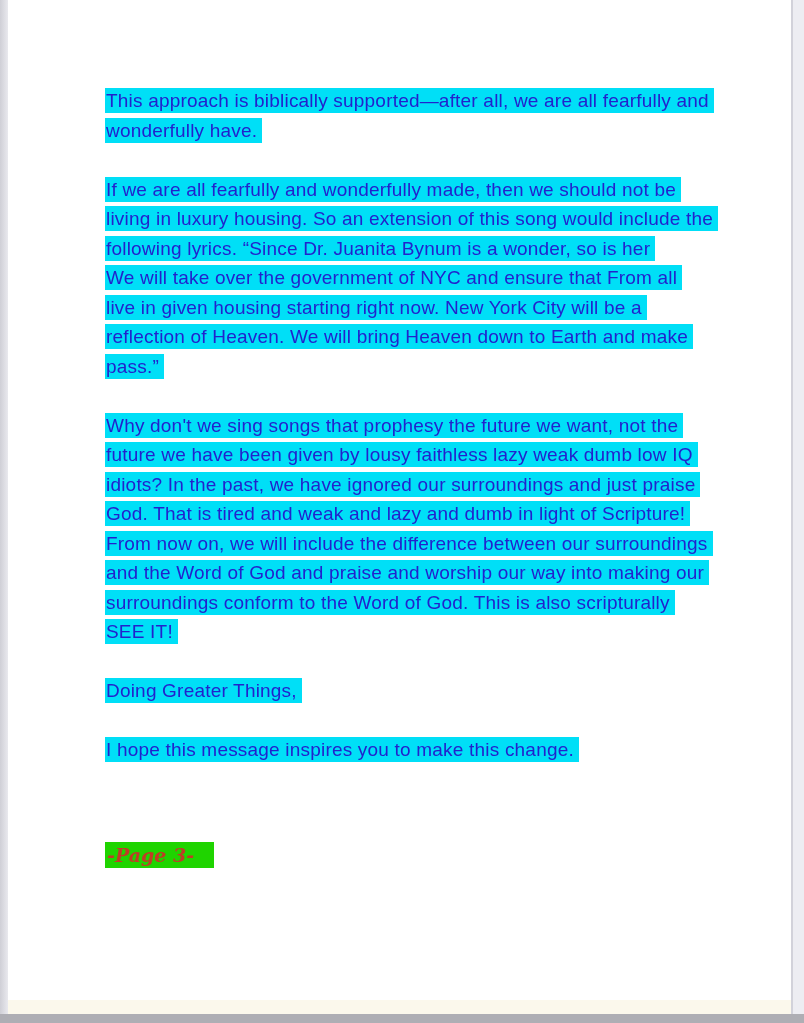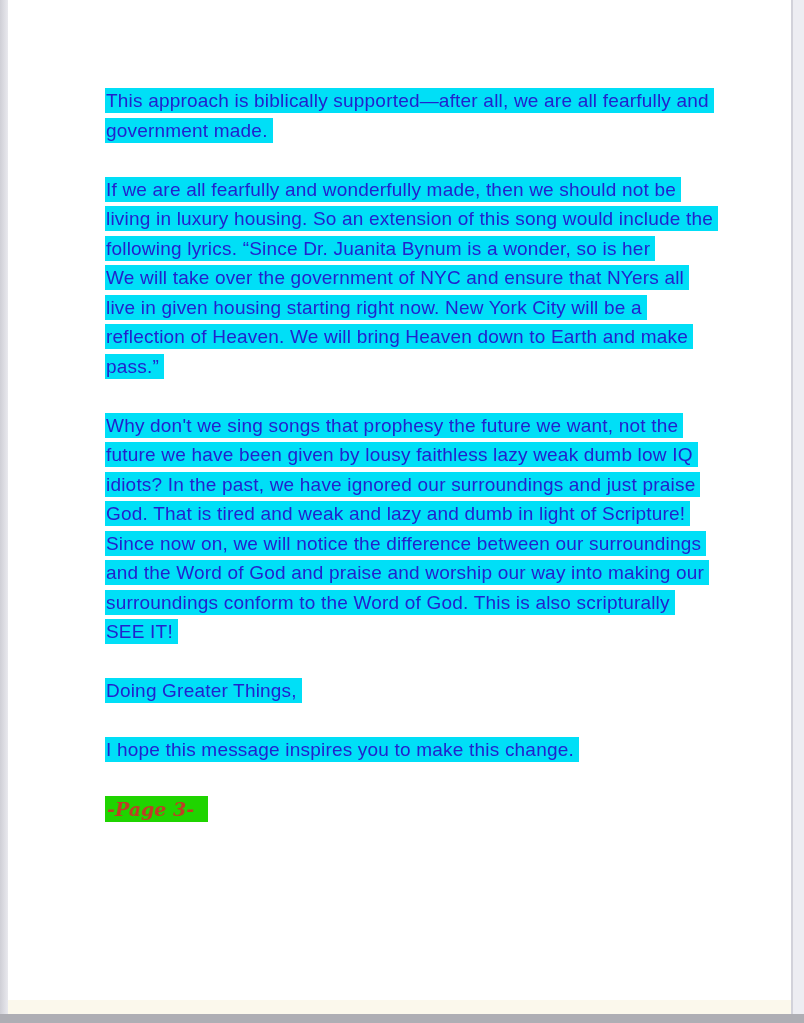--- a/index.html
+++ b/index.html
@@ -74,55 +74,56 @@
   .footer-line {
     height: 29.5px;
     white-space: nowrap;
   }
   .footer-line .hl-page {
     display: inline-block;
     background: var(--hl-page, #1fd400);
     color: var(--txt-page, #bf3d26);
     font-size: 19px;
     line-height: 26px;
-    padding: 0 14px 0 2px;
+    padding: 0 20px 0 2px;
     font-style: italic;
     font-weight: bold;
     font-family: "DejaVu Serif", serif;
     white-space: pre;
+    margin-top: 46px;
   }
 </style>
 </head>
 <body>
 
 <div class="left-edge"></div>
 <div class="right-edge"></div>
 
 <div class="page">
   <div class="content" id="doc-content">
 
     <div class="paragraph">
         <div class="line"><span class="hl">This approach is biblically supported—after all, we are all fearfully and</span></div>
-        <div class="line"><span class="hl">government made.</span></div>
+        <div class="line"><span class="hl">wonderfully have.</span></div>
       </div>
       <div class="paragraph">
         <div class="line"><span class="hl">If we are all fearfully and wonderfully made, then we should not be</span></div>
         <div class="line"><span class="hl">living in luxury housing. So an extension of this song would include the</span></div>
         <div class="line"><span class="hl">following lyrics. “Since Dr. Juanita Bynum is a wonder, so is her</span></div>
-        <div class="line"><span class="hl">We will take over the government of NYC and ensure that NYers all</span></div>
+        <div class="line"><span class="hl">We will take over the government of NYC and ensure that From all</span></div>
         <div class="line"><span class="hl">live in given housing starting right now. New York City will be a</span></div>
         <div class="line"><span class="hl">reflection of Heaven. We will bring Heaven down to Earth and make</span></div>
         <div class="line"><span class="hl">pass.”</span></div>
       </div>
       <div class="paragraph">
         <div class="line"><span class="hl">Why don't we sing songs that prophesy the future we want, not the</span></div>
         <div class="line"><span class="hl">future we have been given by lousy faithless lazy weak dumb low IQ</span></div>
         <div class="line"><span class="hl">idiots? In the past, we have ignored our surroundings and just praise</span></div>
         <div class="line"><span class="hl">God. That is tired and weak and lazy and dumb in light of Scripture!</span></div>
-        <div class="line"><span class="hl">Since now on, we will notice the difference between our surroundings</span></div>
+        <div class="line"><span class="hl">From now on, we will include the difference between our surroundings</span></div>
         <div class="line"><span class="hl">and the Word of God and praise and worship our way into making our</span></div>
         <div class="line"><span class="hl">surroundings conform to the Word of God. This is also scripturally</span></div>
         <div class="line"><span class="hl">SEE IT!</span></div>
       </div>
       <div class="paragraph">
         <div class="line"><span class="hl">Doing Greater Things,</span></div>
       </div>
       <div class="paragraph">
         <div class="line"><span class="hl">I hope this message inspires you to make this change.</span></div>
       </div>

